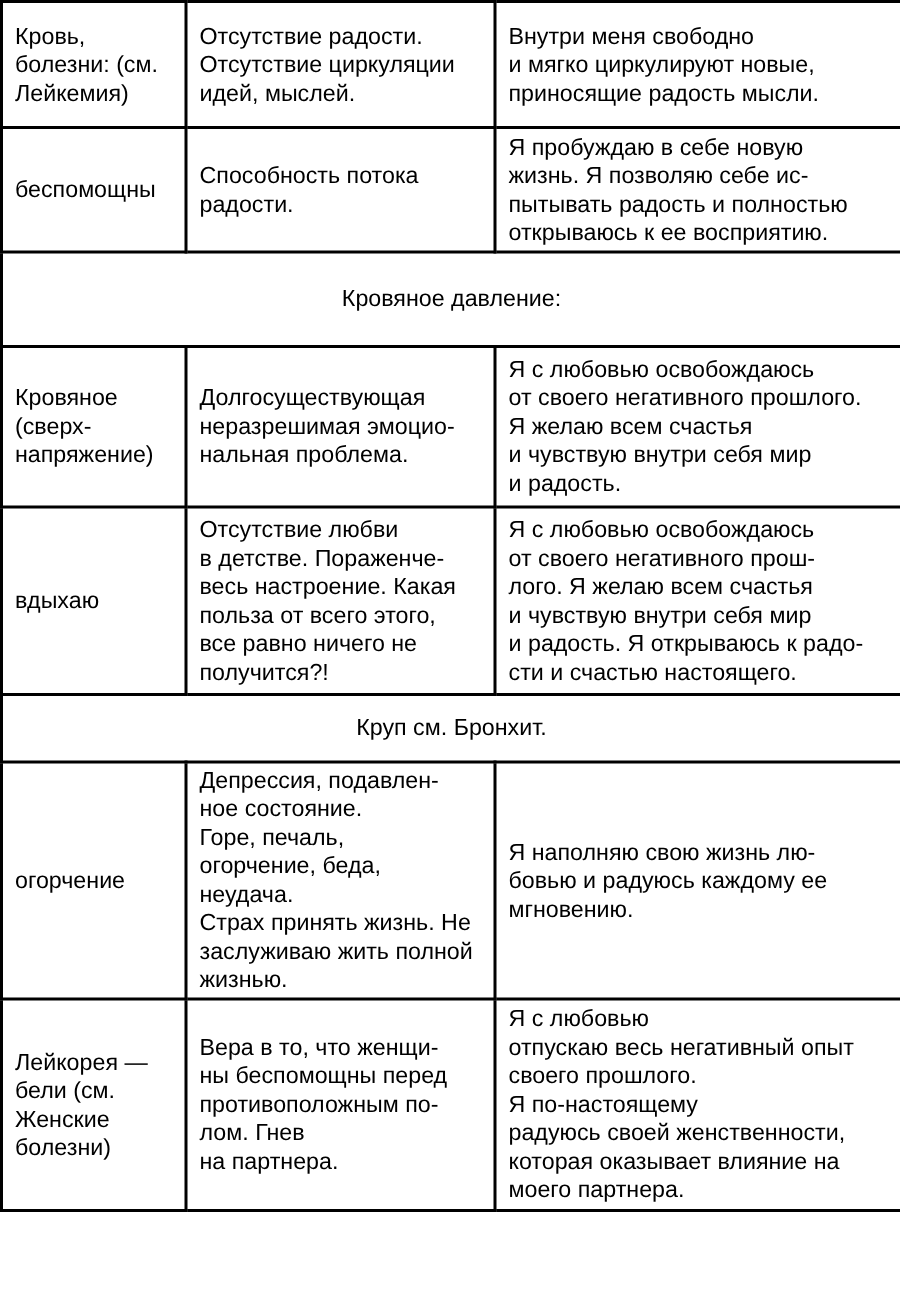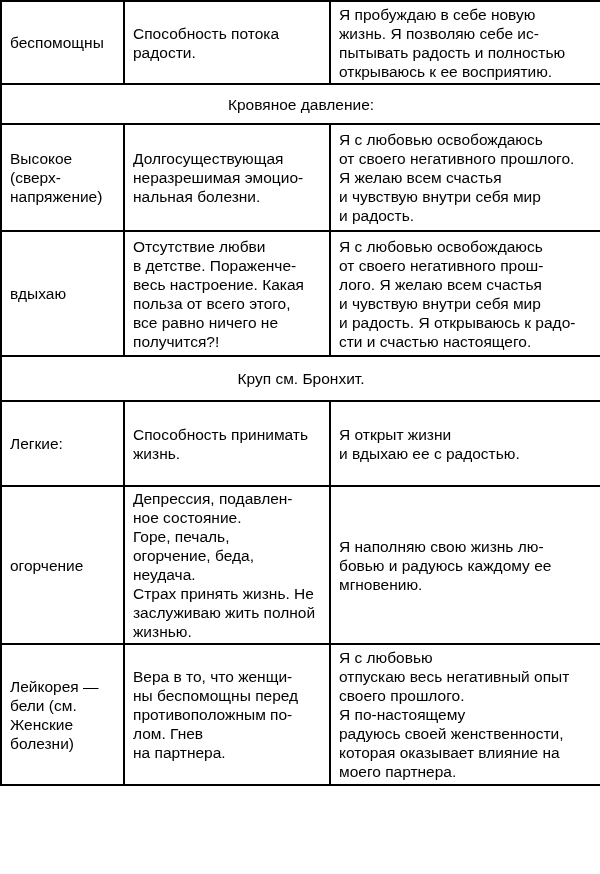--- a/index.html
+++ b/index.html
@@ -35,58 +35,69 @@
     overflow: hidden;
     text-align: left;
   }
   tr.section td {
     text-align: center;
     white-space: normal;
   }
   
   tr.h84  { height: 84px;  }
   tr.h83  { height: 83px;  }
-  tr.h46  { height: 40px;  }
+  tr.h46  { height: 63px;  }
   tr.h107 { height: 107px; }
   tr.h125 { height: 125px; }
   tr.h45  { height: 45px; margin-top: 36px;  }
   tr.h85  { height: 85px;  }
   tr.h158 { height: 158px; }
   tr.h141 { height: 141px; }
 </style>
 </head>
 <body>
 
 <div class="page">
   <table class="psy-table">
     <colgroup>
       <col class="c1">
       <col class="c2">
       <col class="c3">
     </colgroup>
     <tbody>
+      <tr class="h84">
+        <td>Кровь,
+болезни: (см.
+Лейкемия)</td>
+        <td>Отсутствие радости.
+Отсутствие циркуляции
+идей, мыслей.</td>
+        <td>Внутри меня свободно
+и мягко циркулируют новые,
+приносящие радость мысли.</td>
+      </tr>
       <tr class="h83">
         <td>беспомощны</td>
         <td>Способность потока
 радости.</td>
         <td>Я пробуждаю в себе новую
 жизнь. Я позволяю себе ис-
 пытывать радость и полностью
 открываюсь к ее восприятию.</td>
       </tr>
       <tr class="h46 section">
         <td colspan="3">Кровяное давление:</td>
       </tr>
       <tr class="h107">
-        <td>Высокое
+        <td>Кровяное
 (сверх-
 напряжение)</td>
         <td>Долгосуществующая
 неразрешимая эмоцио-
-нальная болезни.</td>
+нальная проблема.</td>
         <td>Я с любовью освобождаюсь
 от своего негативного прошлого.
 Я желаю всем счастья
 и чувствую внутри себя мир
 и радость.</td>
       </tr>
       <tr class="h125">
         <td>вдыхаю</td>
         <td>Отсутствие любви
 в детстве. Пораженче-
@@ -96,27 +107,20 @@
 получится?!</td>
         <td>Я с любовью освобождаюсь
 от своего негативного прош-
 лого. Я желаю всем счастья
 и чувствую внутри себя мир
 и радость. Я открываюсь к радо-
 сти и счастью настоящего.</td>
       </tr>
       <tr class="h45 section">
         <td colspan="3">Круп см. Бронхит.</td>
-      </tr>
-      <tr class="h85">
-        <td>Легкие:</td>
-        <td>Способность принимать
-жизнь.</td>
-        <td>Я открыт жизни
-и вдыхаю ее с радостью.</td>
       </tr>
       <tr class="h158">
         <td>огорчение</td>
         <td>Депрессия, подавлен-
 ное состояние.
 Горе, печаль,
 огорчение, беда,
 неудача.
 Страх принять жизнь. Не
 заслуживаю жить полной

